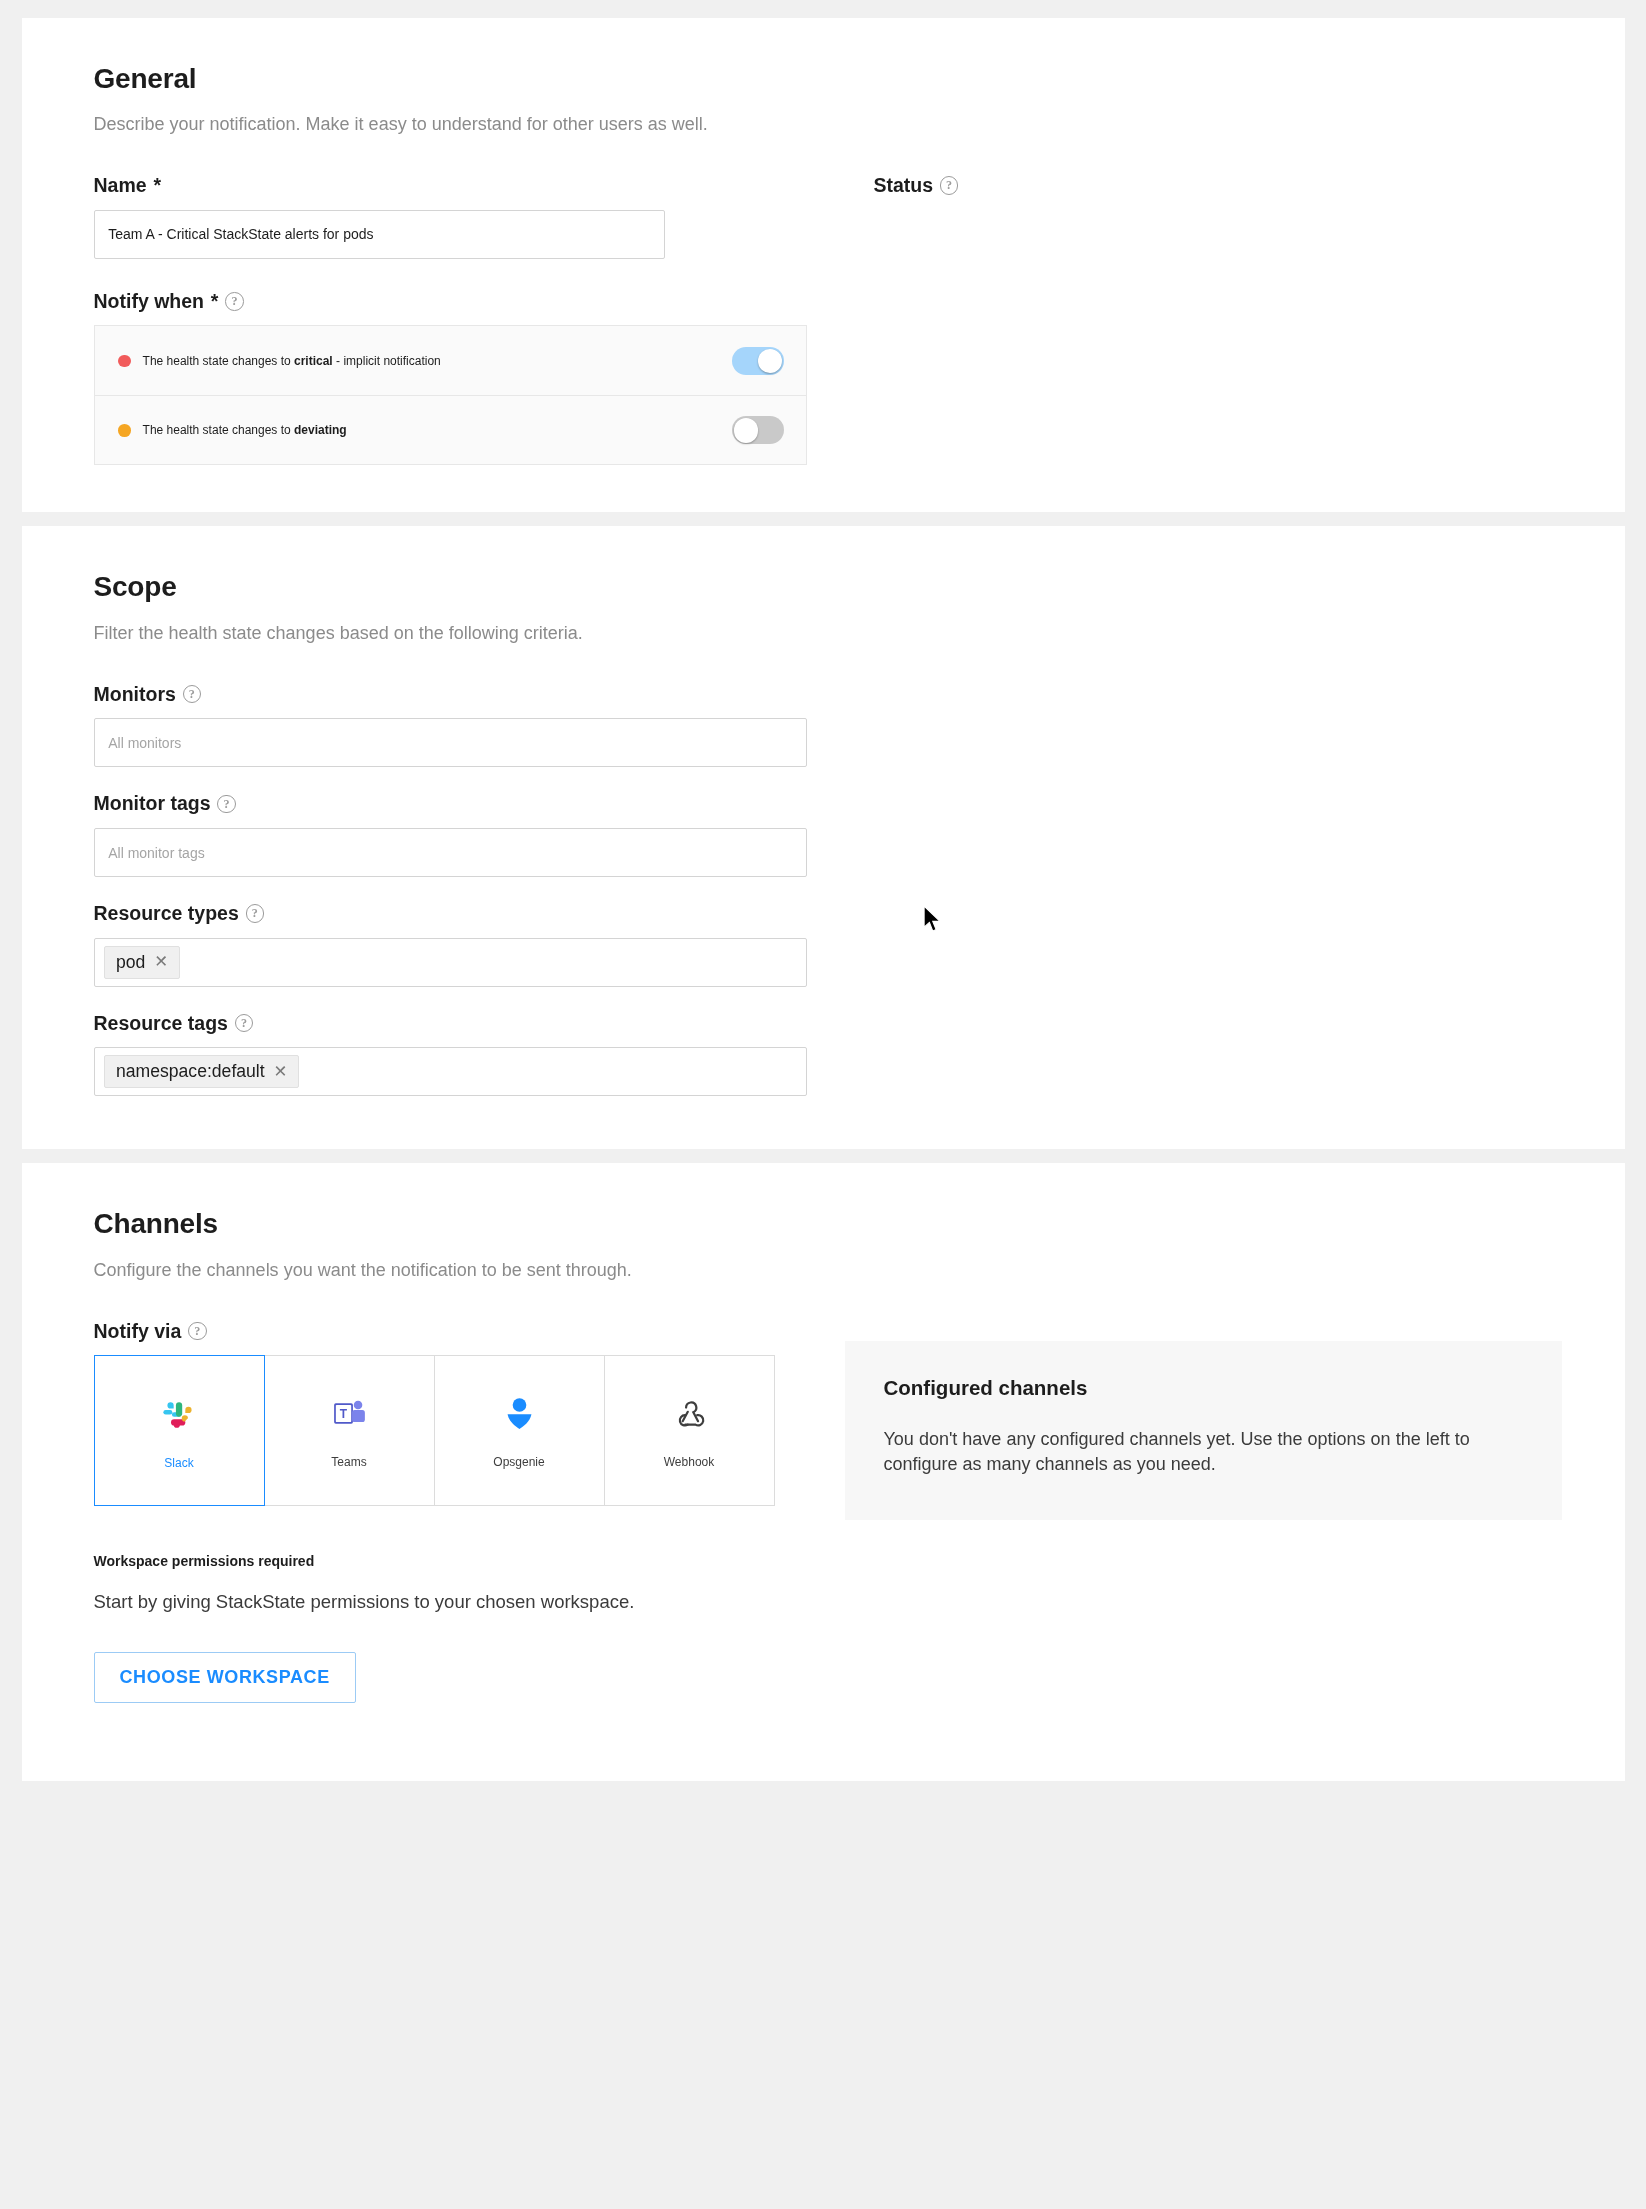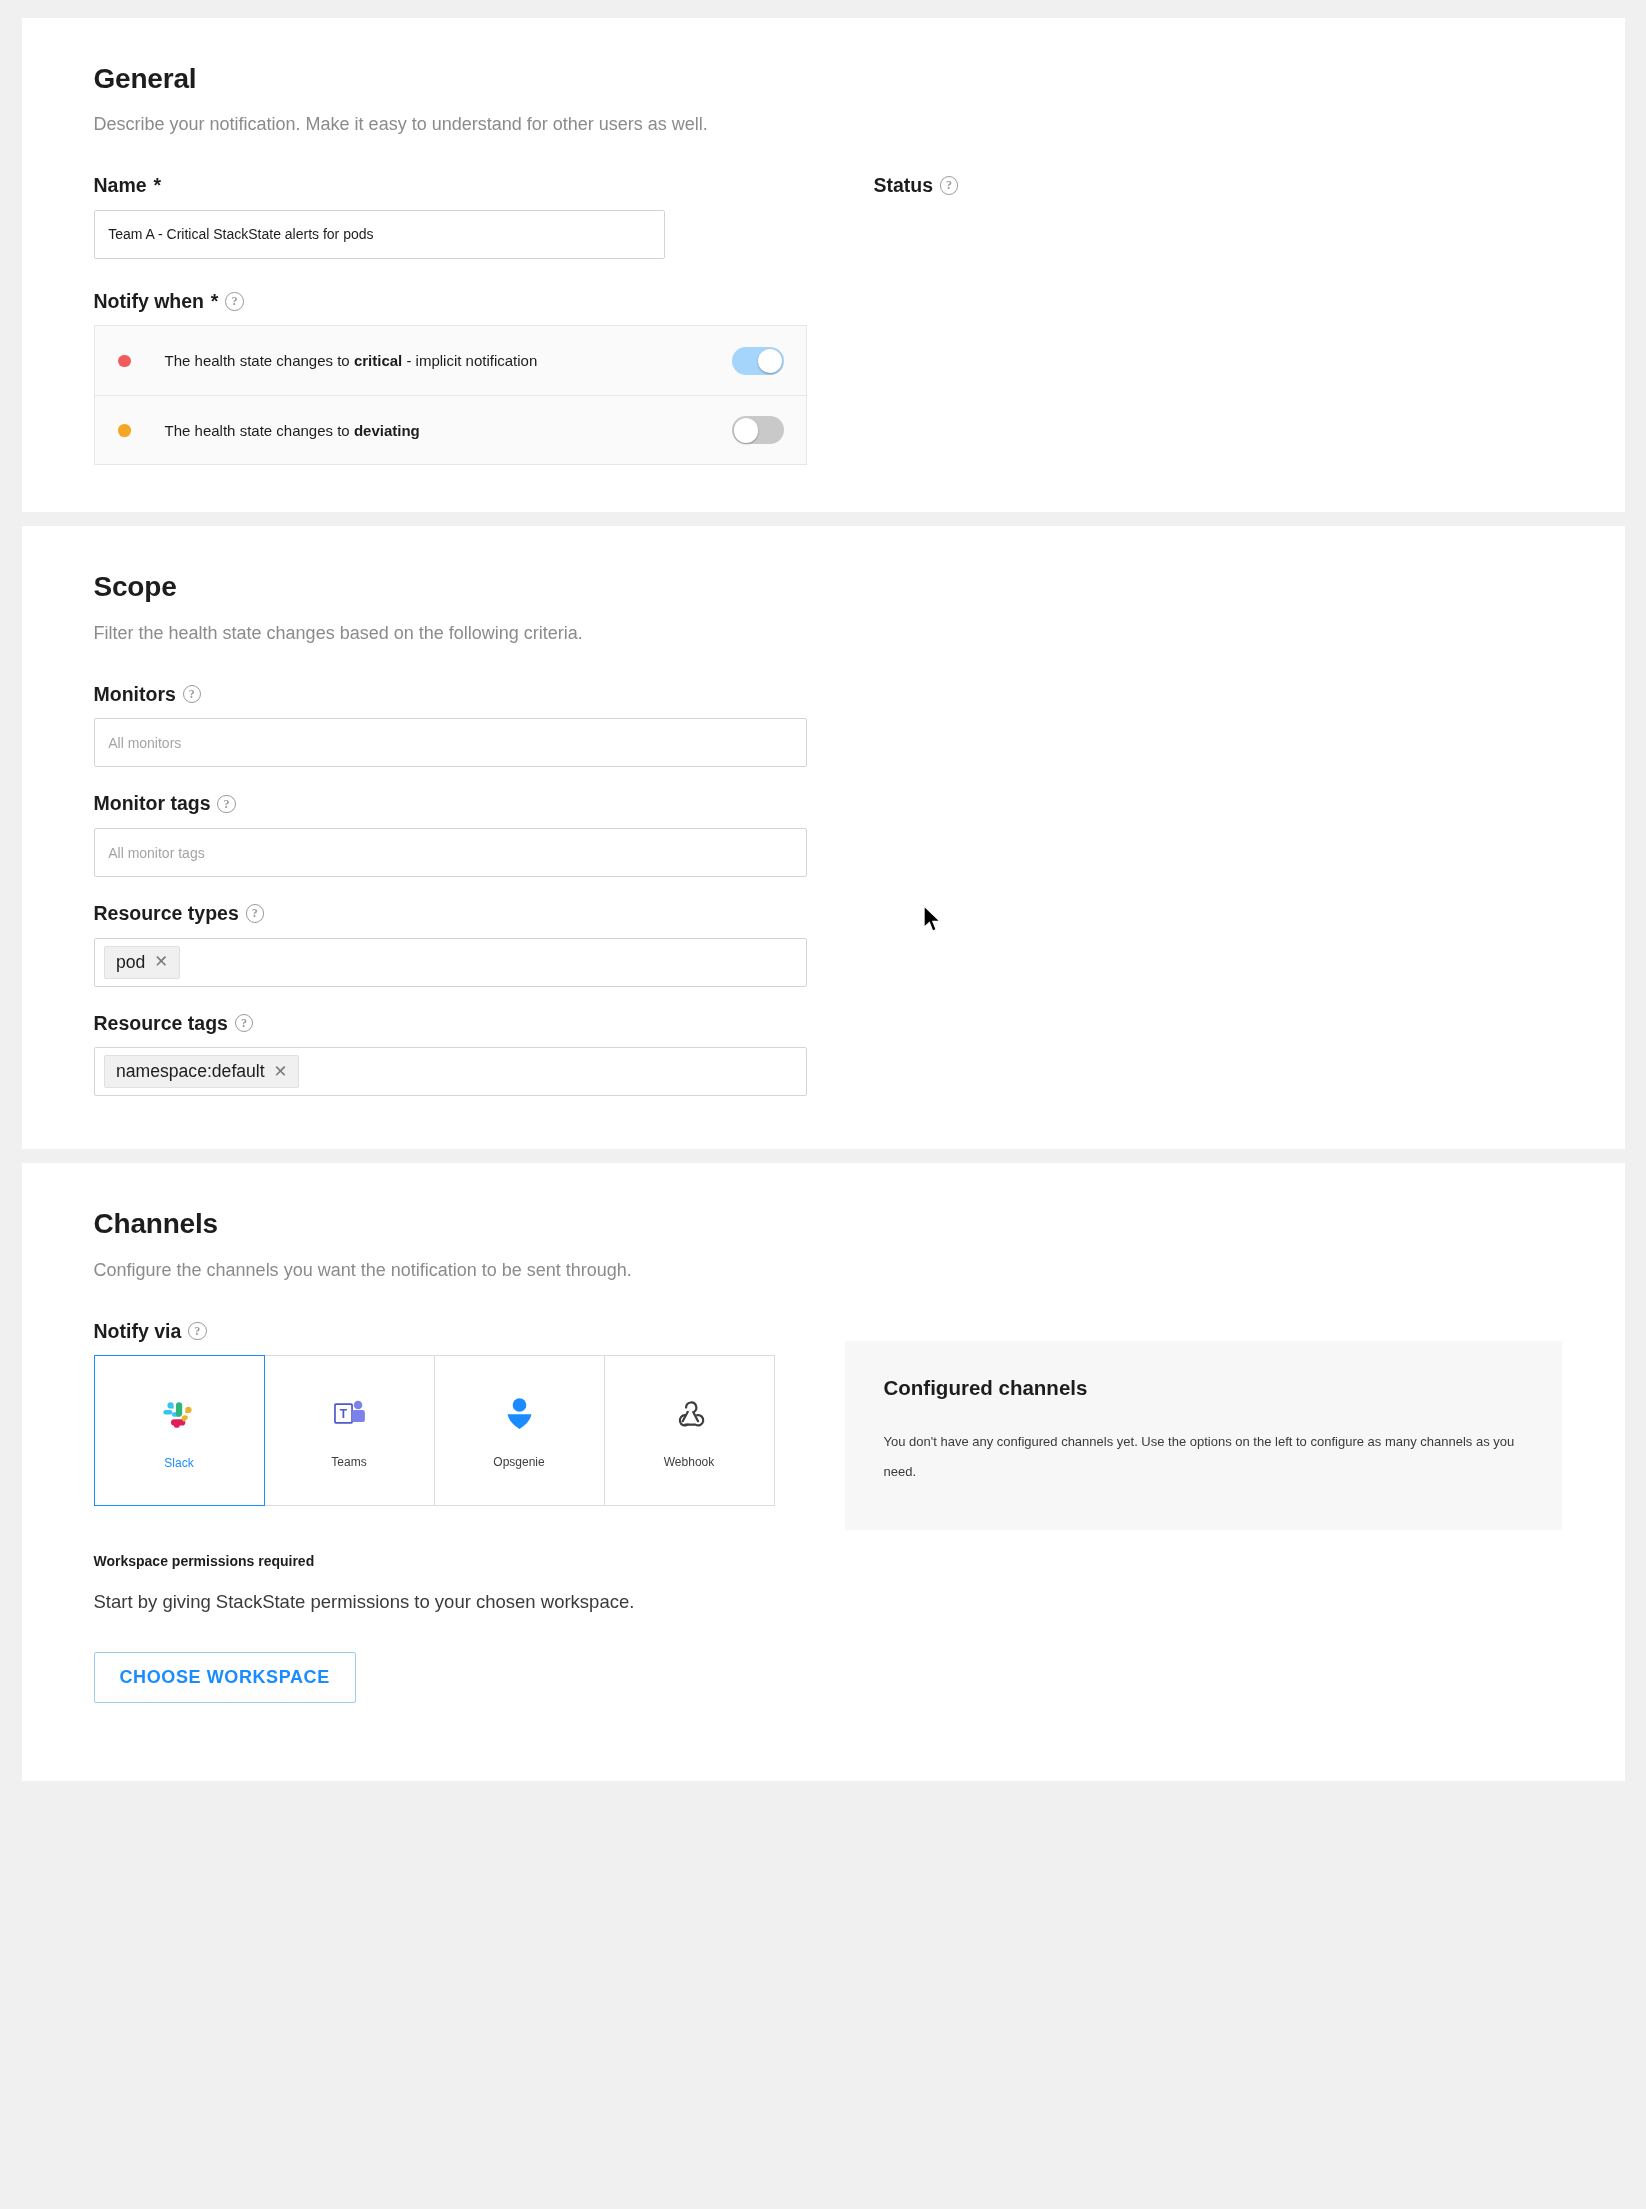--- a/index.html
+++ b/index.html
@@ -115,23 +115,23 @@
   }
   .notify-row {
     display: flex;
     align-items: center;
     height: 69px;
     padding: 0 21.5px 0 23.4px;
   }
   .notify-row + .notify-row { border-top: 1px solid #e7e7e7; }
   .dot { width: 12.7px; height: 12.7px; border-radius: 50%; flex: 0 0 auto; }
   .notify-text {
-    font-size: 15px;
-    color: #1d1d1d;
-    margin-left: 34px;
+    font-size: 12px;
+    color: #1d1d1d;
+    margin-left: 12px;
     flex: 1;
   }
   .notify-text b { font-weight: bold; }
   .notify-text .muted { color: #1d1d1d; }
 
   .toggle {
     width: 52px; height: 28px;
     border-radius: 14.6px;
     position: relative;
     flex: 0 0 auto;
@@ -206,21 +206,21 @@
   .channel .label { font-size: 12px; color: #3e3e3e; }
   .channel.selected .label { color: #1a8cff; }
 
   .cfg-panel {
     background: #f7f7f7;
     width: 717px;
     padding: 35px 39px 43px 39px;
     margin-top: 21.5px;
   }
   .cfg-title { font-size: 20.5px; font-weight: bold; margin: 0 0 27px 0; }
-  .cfg-body { font-size: 13px; line-height: 30px; color: #3b3b3b; margin: 0; }
+  .cfg-body { font-size: 18px; line-height: 25px; color: #3b3b3b; margin: 0; }
 
   .sub-head {
     font-size: 14px;
     font-weight: bold;
     margin-top: 47px;
   }
   .sub-text {
     font-size: 18.5px;
     color: #3b3b3b;
     margin-top: 21.5px;

